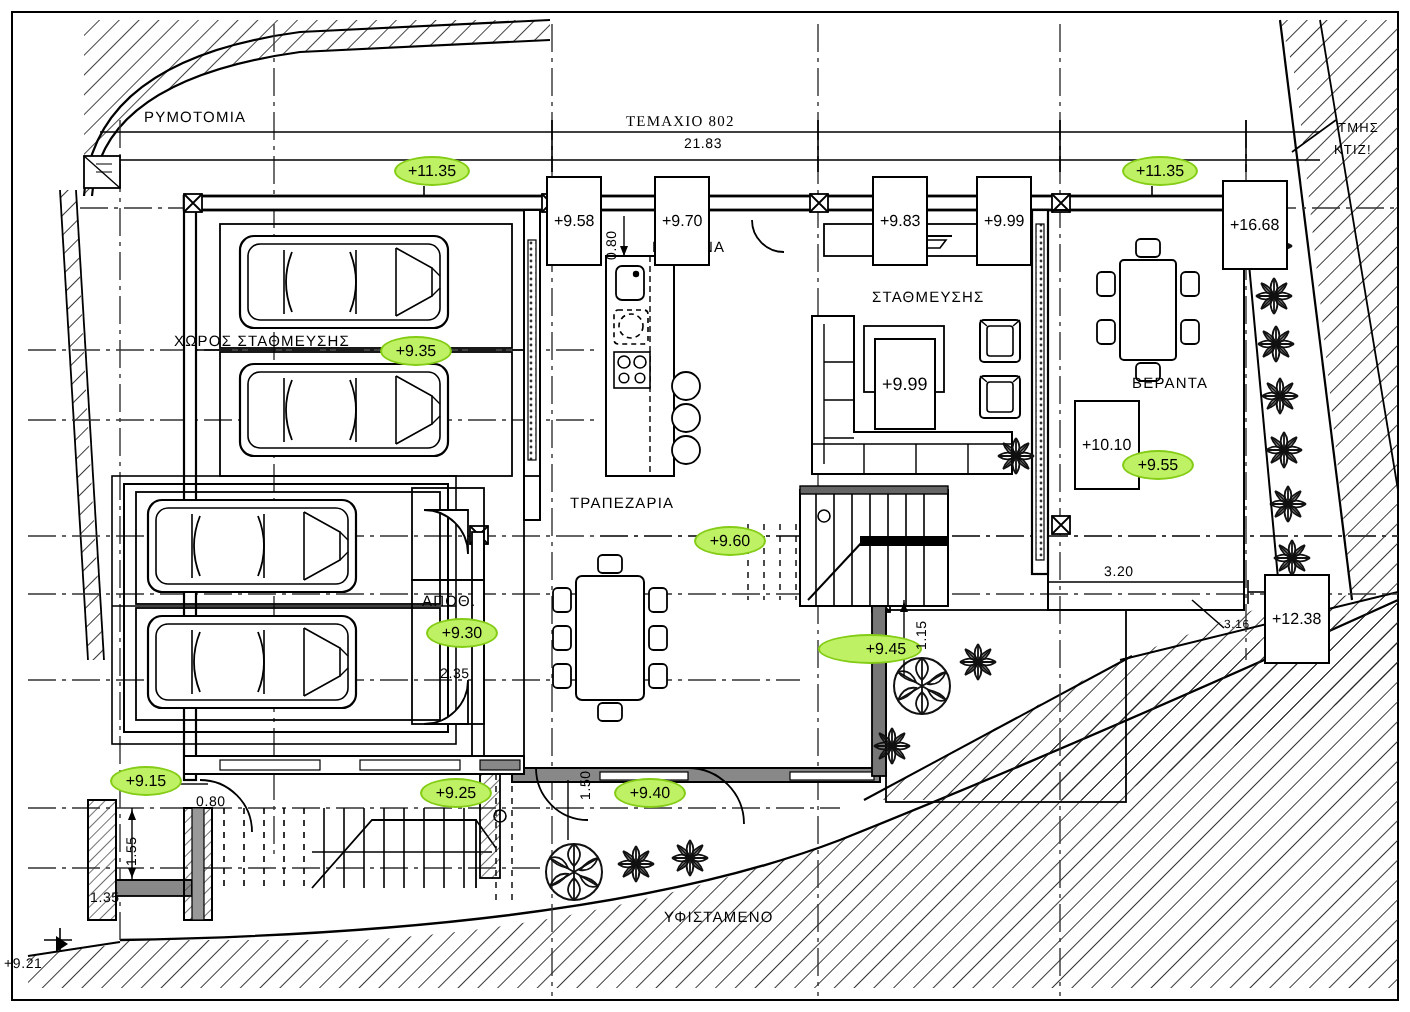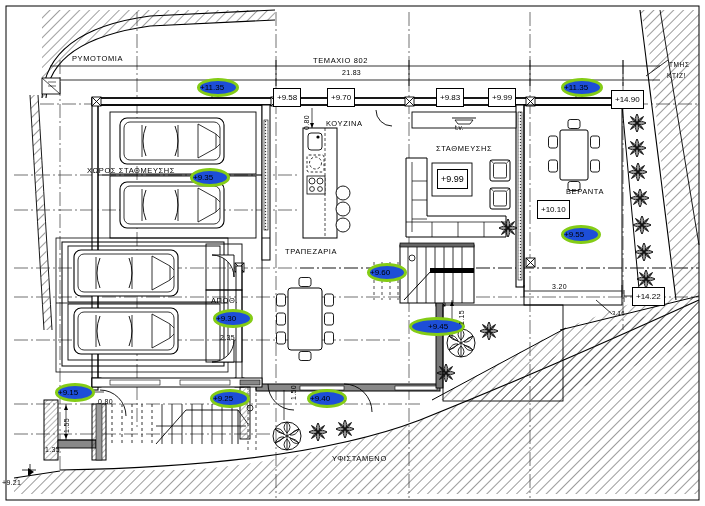--- a/index.html
+++ b/index.html
@@ -31,34 +31,34 @@
     white-space:nowrap;
     color:#000;
     line-height:1;
   }
   .dim.rot{transform:rotate(-90deg);transform-origin:0 0;}
   .elev-box{
     position:absolute;
     border:1px solid #000;
     background:#fff;
     font-size:8px;
-    padding:4px 3px;
+    padding:17px 3px;
     line-height:1.15;
     white-space:nowrap;
     text-align:center;
   }
   .elev-oval{
     position:absolute;
-    border:3px solid #84cc16;
+    border:1px solid #84cc16;
     border-radius:50%;
-    background:#1d4ed8;
+    background:#bef264;
     font-size:8px;
     line-height:13px;
     height:13px;
-    text-align:left;
+    text-align:center;
     white-space:nowrap;
   }
   .tv-lbl{
     position:absolute;font-size:6.5px;white-space:nowrap;
   }
 </style>
 </head>
 <body>
 
 <div id="plan-root">
@@ -513,21 +513,21 @@
     </g>
 
     <g stroke="#000" stroke-width="0.8">
       <line x1="646" y1="76" x2="668" y2="60"></line>
     </g>
 
   </svg>
 
   <div class="lbl" style="left:72px;top:55px;">ΡΥΜΟΤΟΜΙΑ</div>
 
-  <div class="lbl" style="left:313px;top:57px;">ΤΕΜΑΧΙΟ 802</div>
+  <div class="lbl" style="left:313px;top:57px;font-family:Liberation Serif, serif;">ΤΕΜΑΧΙΟ 802</div>
   <div class="dim" style="left:342px;top:69px;">21.83</div>
 
   <div class="lbl" style="left:87px;top:167px;">ΧΩΡΟΣ ΣΤΑΘΜΕΥΣΗΣ</div>
 
   <div class="lbl" style="left:326px;top:120px;">ΚΟΥΖΙΝΑ</div>
 
   <div class="lbl" style="left:436px;top:145px;">ΣΤΑΘΜΕΥΣΗΣ</div>
 
   <div class="lbl" style="left:285px;top:248px;">ΤΡΑΠΕΖΑΡΙΑ</div>
 
@@ -539,30 +539,30 @@
 
   <div class="lbl" style="left:332px;top:455px;">ΥΦΙΣΤΑΜΕΝΟ</div>
 
   <div class="lbl" style="left:669px;top:62px;font-size:6.5px;">ΤΜΗΣ</div>
   <div class="lbl" style="left:667px;top:73px;font-size:6.5px;">ΚΤΙΖ!</div>
 
   <div class="elev-box" style="left:273px;top:88px;">+9.58</div>
   <div class="elev-box" style="left:327px;top:88px;">+9.70</div>
   <div class="elev-box" style="left:436px;top:88px;">+9.83</div>
   <div class="elev-box" style="left:488px;top:88px;">+9.99</div>
-  <div class="elev-box" style="left:611px;top:90px;">+14.90</div>
+  <div class="elev-box" style="left:611px;top:90px;">+16.68</div>
   <div class="elev-box" style="left:437px;top:169px;font-size:9px;">+9.99</div>
   <div class="elev-box" style="left:537px;top:200px;">+10.10</div>
-  <div class="elev-box" style="left:632px;top:287px;">+14.22</div>
+  <div class="elev-box" style="left:632px;top:287px;">+12.38</div>
 
   <div class="elev-oval" style="left:197px;top:78px;width:36px;">+11.35</div>
   <div class="elev-oval" style="left:561px;top:78px;width:36px;">+11.35</div>
   <div class="elev-oval" style="left:190px;top:168px;width:34px;">+9.35</div>
   <div class="elev-oval" style="left:561px;top:225px;width:34px;">+9.55</div>
-  <div class="elev-oval" style="left:347px;top:263px;width:34px;margin-left:20px;">+9.60</div>
+  <div class="elev-oval" style="left:347px;top:263px;width:34px;">+9.60</div>
   <div class="elev-oval" style="left:213px;top:309px;width:34px;">+9.30</div>
   <div class="elev-oval" style="left:409px;top:317px;width:34px;padding-left:16px;">+9.45</div>
   <div class="elev-oval" style="left:55px;top:383px;width:34px;">+9.15</div>
   <div class="elev-oval" style="left:210px;top:389px;width:34px;">+9.25</div>
   <div class="elev-oval" style="left:307px;top:389px;width:34px;">+9.40</div>
 
   <div class="dim rot" style="left:303px;top:130px;">0.80</div>
   <div class="dim" style="left:552px;top:283px;">3.20</div>
   <div class="dim" style="left:220px;top:334px;">2.35</div>
   <div class="dim rot" style="left:458px;top:325px;">1.15</div>

